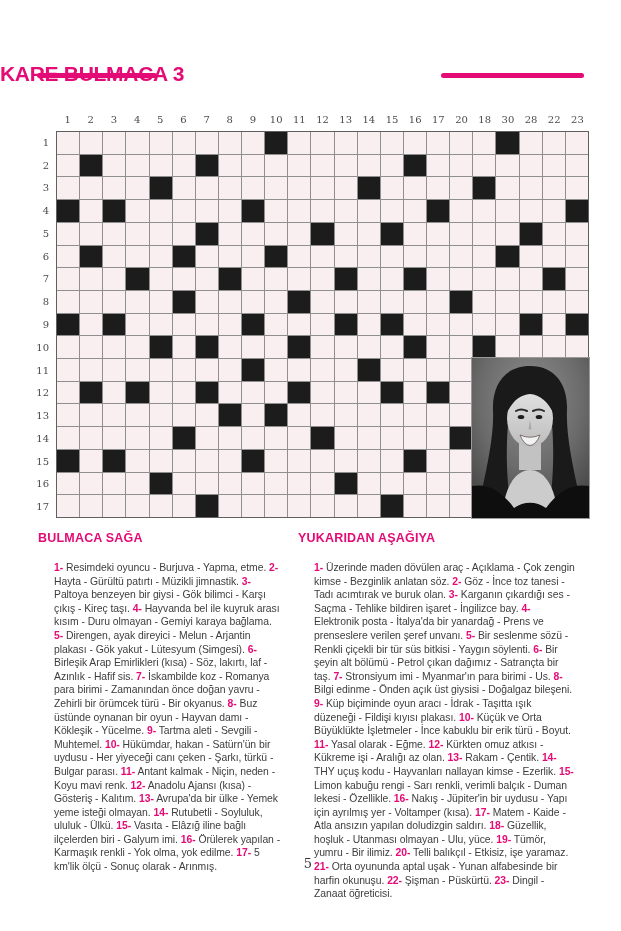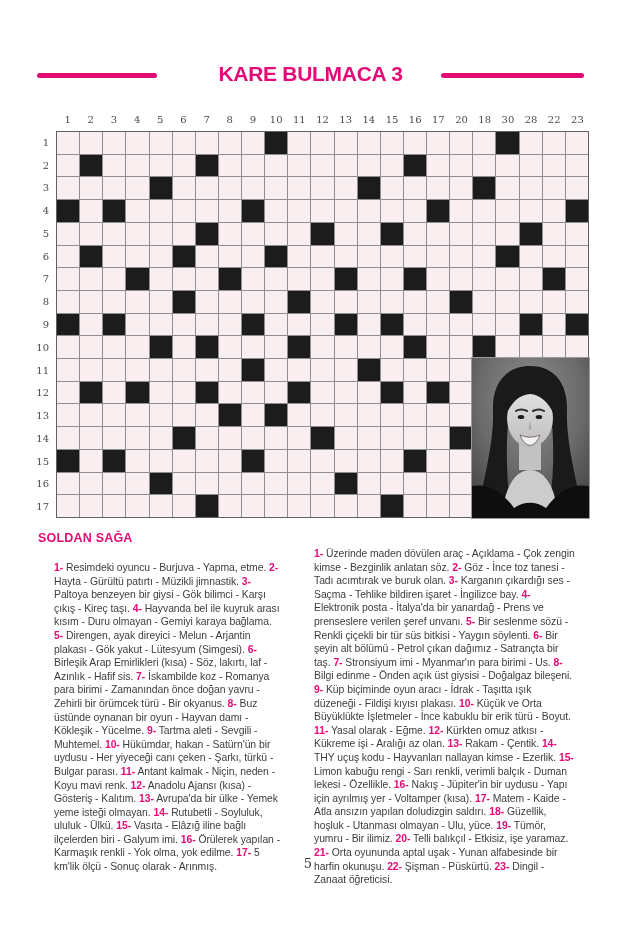--- a/index.html
+++ b/index.html
@@ -2,21 +2,21 @@
 <html lang="tr"><head>
 <meta charset="utf-8">
 <style>
   html,body{margin:0;padding:0;background:#ffffff;}
   .page{
     position:relative;width:621px;height:931px;background:#ffffff;overflow:hidden;
     font-family:"Liberation Sans", sans-serif;
   }
   
   .page-title{
-    position:absolute;left:0;right:0;top:62px;margin:0;text-align:center;
+    position:absolute;left:0;right:0;top:62px;margin:0;text-align:left;
     font-size:21px;font-weight:bold;letter-spacing:-0.3px;color:#e40b76;
     font-family:"Liberation Sans", sans-serif;
   }
   .bar{position:absolute;top:73px;height:4.5px;background:#e40b76;border-radius:2.5px;}
   .bar-left{left:37px;width:120px;}
   .bar-right{left:441px;width:143px;}
   
   .col-labels{
     position:absolute;left:56px;top:112px;width:533px;height:16px;
     display:grid;grid-template-columns:repeat(23,1fr);
@@ -533,23 +533,24 @@
       <path d="M61 53 Q67 50 72 53" stroke="#2a2a2a" stroke-width="2" fill="none" stroke-linecap="round"></path>
       <ellipse cx="49" cy="59" rx="3.3" ry="2.1" fill="#1d1d1d"></ellipse>
       <ellipse cx="67" cy="59" rx="3.3" ry="2.1" fill="#1d1d1d"></ellipse>
       <path d="M58 62 L56.5 71 Q58 72.6 59.5 71 Z" fill="#a9a9a9"></path>
       <path d="M48 77 Q58 81.5 68 77 Q64 87 58 87.5 Q52 87 48 77 Z" fill="#f2f2f2" stroke="#6b5656" stroke-width="0.8"></path>
       <path d="M0 160 L0 128 C15 125 30 133 42 150 C52 143 64 143 74 150 C86 133 101 125 117 128 L117 160 Z" fill="#0e0e0e"></path>
     </svg>
   </div>
 
   <section class="clues clues-across">
-    <h2>SOLDAN SAĞA</h2>
+    <h2>BULMACA SAĞA</h2>
     <p class="clue-flow"><span><b class="num">1-</b> Resimdeki oyuncu - Burjuva - Yapma, etme. </span><span><b class="num">2-</b> Hayta - Gürültü patırtı - Müzikli jimnastik. </span><span><b class="num">3-</b> Paltoya benzeyen bir giysi - Gök bilimci - Karşı çıkış - Kireç taşı. </span><span><b class="num">4-</b> Hayvanda bel ile kuyruk arası kısım - Duru olmayan - Gemiyi karaya bağlama. </span><span><b class="num">5-</b> Direngen, ayak direyici - Melun - Arjantin plakası - Gök yakut - Lütesyum (Simgesi). </span><span><b class="num">6-</b> Birleşik Arap Emirlikleri (kısa) - Söz, lakırtı, laf - Azınlık - Hafif sis. </span><span><b class="num">7-</b> İskambilde koz - Romanya para birimi - Zamanından önce doğan yavru - Zehirli bir örümcek türü - Bir okyanus. </span><span><b class="num">8-</b> Buz üstünde oynanan bir oyun - Hayvan damı - Kökleşik - Yücelme. </span><span><b class="num">9-</b> Tartma aleti - Sevgili - Muhtemel. </span><span><b class="num">10-</b> Hükümdar, hakan - Satürn'ün bir uydusu - Her yiyeceği canı çeken - Şarkı, türkü - Bulgar parası. </span><span><b class="num">11-</b> Antant kalmak - Niçin, neden - Koyu mavi renk. </span><span><b class="num">12-</b> Anadolu Ajansı (kısa) - Gösteriş - Kalıtım. </span><span><b class="num">13-</b> Avrupa'da bir ülke - Yemek yeme isteği olmayan. </span><span><b class="num">14-</b> Rutubetli - Soyluluk, ululuk - Ülkü. </span><span><b class="num">15-</b> Vasıta - Elâzığ iline bağlı ilçelerden biri - Galyum imi. </span><span><b class="num">16-</b> Örülerek yapılan - Karmaşık renkli - Yok olma, yok edilme. </span><span><b class="num">17-</b> 5 km'lik ölçü - Sonuç olarak - Arınmış. </span></p>
   </section>
 
   <section class="clues clues-down">
+    <h2>YUKARIDAN AŞAĞIYA</h2>
     <p class="clue-flow"><span><b class="num">1-</b> Üzerinde maden dövülen araç - Açıklama - Çok zengin kimse - Bezginlik anlatan söz. </span><span><b class="num">2-</b> Göz - İnce toz tanesi - Tadı acımtırak ve buruk olan. </span><span><b class="num">3-</b> Karganın çıkardığı ses - Saçma - Tehlike bildiren işaret - İngilizce bay. </span><span><b class="num">4-</b> Elektronik posta - İtalya'da bir yanardağ - Prens ve prenseslere verilen şeref unvanı. </span><span><b class="num">5-</b> Bir seslenme sözü - Renkli çiçekli bir tür süs bitkisi - Yaygın söylenti. </span><span><b class="num">6-</b> Bir şeyin alt bölümü - Petrol çıkan dağımız - Satrançta bir taş. </span><span><b class="num">7-</b> Stronsiyum imi - Myanmar'ın para birimi - Us. </span><span><b class="num">8-</b> Bilgi edinme - Önden açık üst giysisi - Doğalgaz bileşeni. </span><span><b class="num">9-</b> Küp biçiminde oyun aracı - İdrak - Taşıtta ışık düzeneği - Fildişi kıyısı plakası. </span><span><b class="num">10-</b> Küçük ve Orta Büyüklükte İşletmeler - İnce kabuklu bir erik türü - Boyut. </span><span><b class="num">11-</b> Yasal olarak - Eğme. </span><span><b class="num">12-</b> Kürkten omuz atkısı - Kükreme işi - Aralığı az olan. </span><span><b class="num">13-</b> Rakam - Çentik. </span><span><b class="num">14-</b> THY uçuş kodu - Hayvanları nallayan kimse - Ezerlik. </span><span><b class="num">15-</b> Limon kabuğu rengi - Sarı renkli, verimli balçık - Duman lekesi - Özellikle. </span><span><b class="num">16-</b> Nakış - Jüpiter'in bir uydusu - Yapı için ayrılmış yer - Voltamper (kısa). </span><span><b class="num">17-</b> Matem - Kaide - Atla ansızın yapılan doludizgin saldırı. </span><span><b class="num">18-</b> Güzellik, hoşluk - Utanması olmayan - Ulu, yüce. </span><span><b class="num">19-</b> Tümör, yumru - Bir ilimiz. </span><span><b class="num">20-</b> Telli balıkçıl - Etkisiz, işe yaramaz. </span><span><b class="num">21-</b> Orta oyununda aptal uşak - Yunan alfabesinde bir harfin okunuşu. </span><span><b class="num">22-</b> Şişman - Püskürtü. </span><span><b class="num">23-</b> Dingil - Zanaat öğreticisi. </span></p>
   </section>
 
   <div class="page-num">5</div>
 
 </div>
 
 </body></html>

